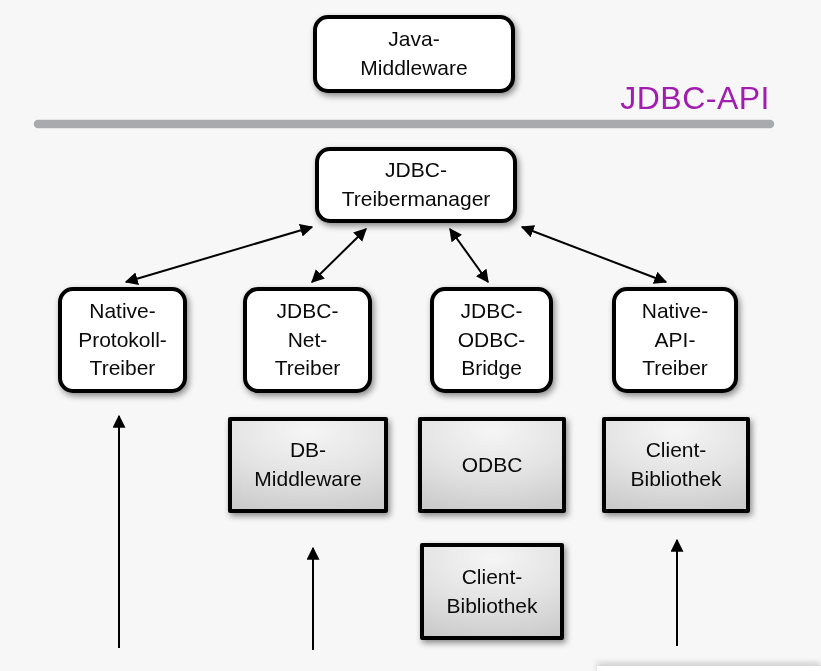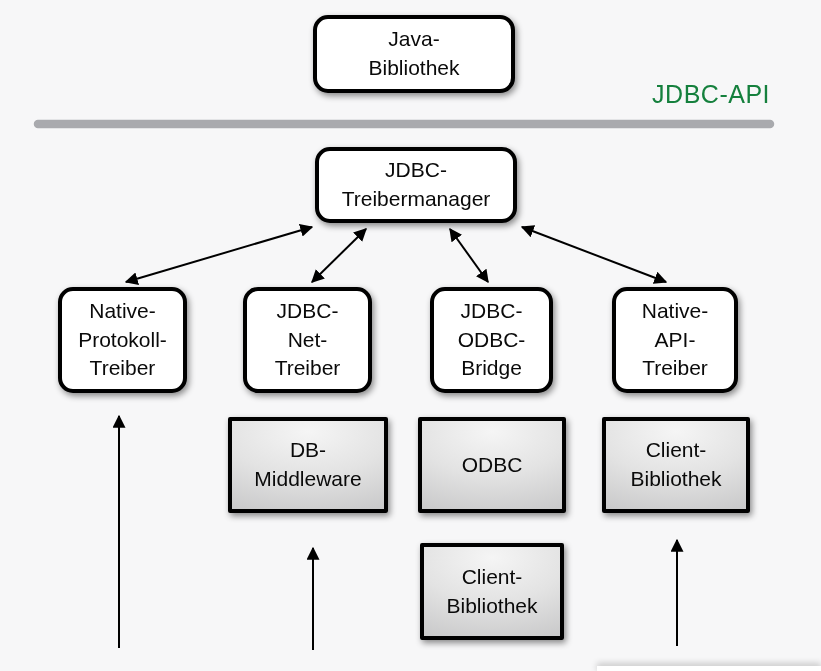--- a/index.html
+++ b/index.html
@@ -36,22 +36,22 @@
     background:radial-gradient(120% 110% at 50% 12%, #f5f5f5 0%, #e3e3e3 45%, #c3c3c4 100%);
   }
   .node-label{
     white-space:pre-line;
     padding:0 6px;
   }
   .api-label{
     position:absolute;
     left:560px;top:80px;width:210px;
     text-align:right;
-    font-size:25px;
-    color:#15803d;
+    font-size:32px;
+    color:#a21caf;
     letter-spacing:0.5px;
   }
   .cutoff-box{
     position:absolute;
     left:597px;top:666px;width:224px;height:8px;
     background:#ffffff;
     box-shadow:0 -3px 6px rgba(0,0,0,0.18);
   }
 </style>
 </head>
@@ -75,21 +75,21 @@
 
     <line x1="119" y1="648" x2="119" y2="416" stroke="#000" stroke-width="2" marker-end="url(#ah)"></line>
     <line x1="313" y1="650" x2="313" y2="548" stroke="#000" stroke-width="2" marker-end="url(#ah)"></line>
     <line x1="677" y1="646" x2="677" y2="540" stroke="#000" stroke-width="2" marker-end="url(#ah)"></line>
   </svg>
 
   <div class="api-label">JDBC-API</div>
 
   <div class="node rounded" style="left:313px;top:15px;width:202px;height:78px">
     <span class="node-label">Java-
-Bibliothek</span>
+Middleware</span>
   </div>
 
   <div class="node rounded" style="left:315px;top:147px;width:202px;height:76px">
     <span class="node-label">JDBC-
 Treibermanager</span>
   </div>
 
   <div class="node rounded" style="left:58px;top:287px;width:129px;height:106px">
     <span class="node-label">Native-
 Protokoll-

